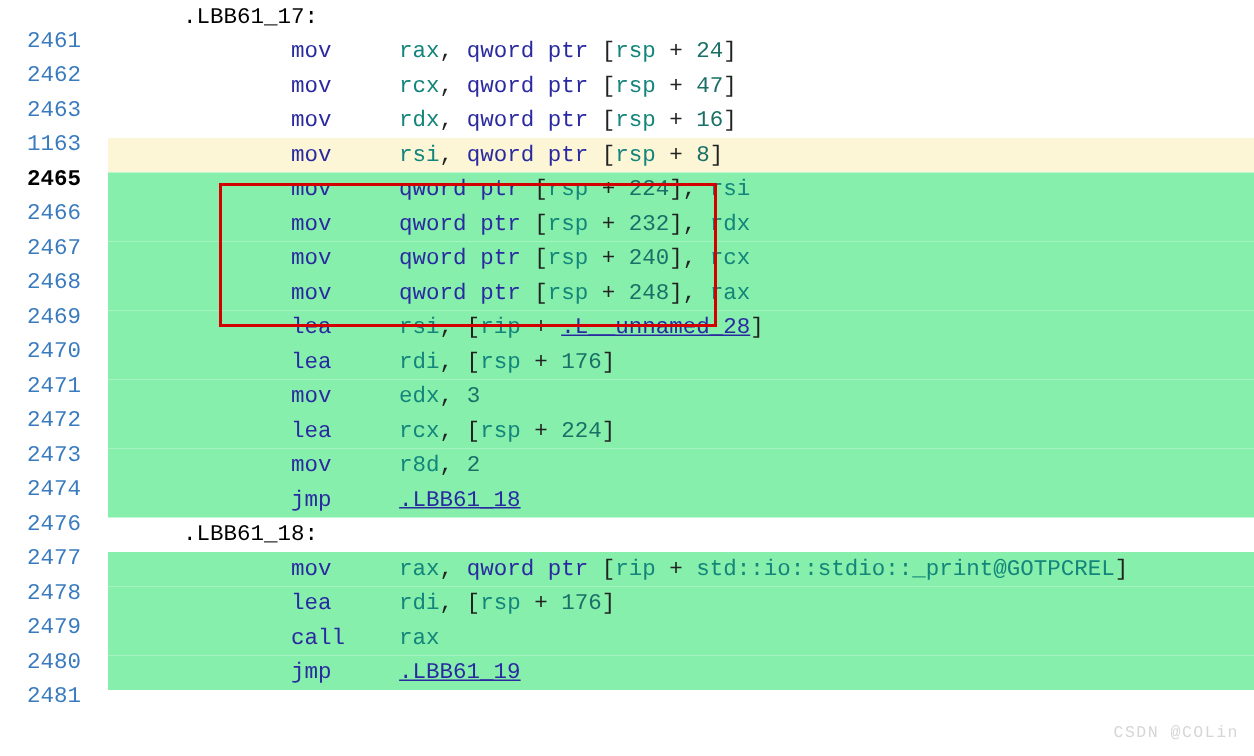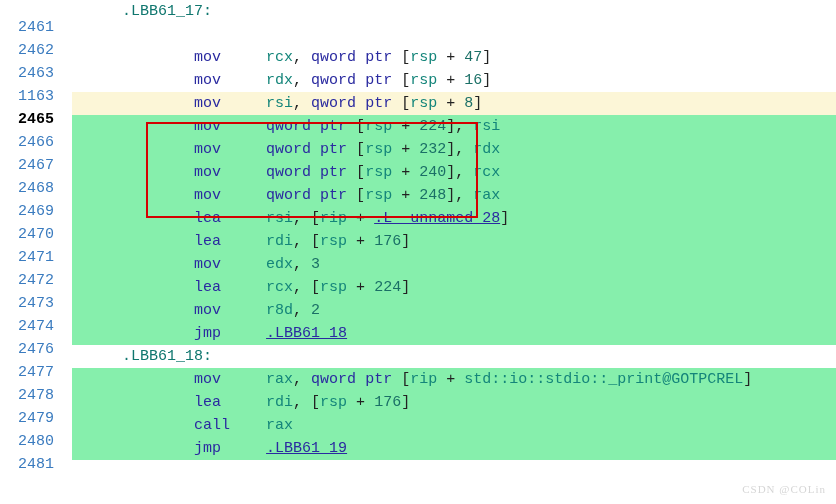--- a/index.html
+++ b/index.html
@@ -7,31 +7,31 @@
   .row { display:flex; height:23px; align-items:center; white-space:pre; }
   .ln { width:72px; text-align:right; padding-right:18px; color:#3a7bbf;margin-top:32px; }
   .gutter { width:12px; height:23px; }
   .code { flex:1; padding-left:2px; position:relative; }
   .hl-o .gutter, .hl-o .code { background:#86efac; }
   .hl-y .gutter, .hl-y .code { background:#fcf6d7; }
   .hl-y .ln { font-weight:bold; color:#000;font-family:Liberation Mono, monospace; }
   .mn  { color:#2a2aa0; }   
   .rg  { color:#14857a; }   
   .num { color:#1a6f66; }
-  .lbl { color:#0f766e; }
+  .lbl { color:#000000; }
   .fn  { color:#2a2aa0; text-decoration:underline; }
   .redbox { position:absolute; border:2px solid #d40000; pointer-events:none; z-index:5; }
-  .watermark { position:absolute; bottom:3px; right:10px; color:#d6d6d6; font-size:11px; letter-spacing:1px; font-family:Liberation Serif, serif; }
+  .watermark { position:absolute; bottom:3px; right:10px; color:#d6d6d6; font-size:11px; letter-spacing:1px; font-family:Liberation Mono, monospace; }
 </style>
 </head>
 <body>
 
 <div id="listing">
     <div class="row"><div class="ln">2461</div><div class="gutter"></div><div class="code"><span>    </span><span class="lbl">.LBB61_17:</span></div></div>
-    <div class="row"><div class="ln">2462</div><div class="gutter"></div></div>
+    <div class="row"><div class="ln">2462</div><div class="gutter"></div><div class="code"><span>            </span><span class="mn">mov</span><span>     </span><span class="rg">rax</span><span>, </span><span class="mn">qword</span><span> </span><span class="mn">ptr</span><span> [</span><span class="rg">rsp</span><span> + </span><span class="num">24</span><span>]</span></div></div>
     <div class="row"><div class="ln">2463</div><div class="gutter"></div><div class="code"><span>            </span><span class="mn">mov</span><span>     </span><span class="rg">rcx</span><span>, </span><span class="mn">qword</span><span> </span><span class="mn">ptr</span><span> [</span><span class="rg">rsp</span><span> + </span><span class="num">47</span><span>]</span></div></div>
     <div class="row"><div class="ln">1163</div><div class="gutter"></div><div class="code"><span>            </span><span class="mn">mov</span><span>     </span><span class="rg">rdx</span><span>, </span><span class="mn">qword</span><span> </span><span class="mn">ptr</span><span> [</span><span class="rg">rsp</span><span> + </span><span class="num">16</span><span>]</span></div></div>
     <div class="row hl-y"><div class="ln">2465</div><div class="gutter"></div><div class="code"><span>            </span><span class="mn">mov</span><span>     </span><span class="rg">rsi</span><span>, </span><span class="mn">qword</span><span> </span><span class="mn">ptr</span><span> [</span><span class="rg">rsp</span><span> + </span><span class="num">8</span><span>]</span></div></div>
     <div class="row hl-o"><div class="ln">2466</div><div class="gutter"></div><div class="code"><span>            </span><span class="mn">mov</span><span>     </span><span class="mn">qword</span><span> </span><span class="mn">ptr</span><span> [</span><span class="rg">rsp</span><span> + </span><span class="num">224</span><span>], </span><span class="rg">rsi</span></div></div>
     <div class="row hl-o"><div class="ln">2467</div><div class="gutter"></div><div class="code"><span>            </span><span class="mn">mov</span><span>     </span><span class="mn">qword</span><span> </span><span class="mn">ptr</span><span> [</span><span class="rg">rsp</span><span> + </span><span class="num">232</span><span>], </span><span class="rg">rdx</span></div></div>
     <div class="row hl-o"><div class="ln">2468</div><div class="gutter"></div><div class="code"><span>            </span><span class="mn">mov</span><span>     </span><span class="mn">qword</span><span> </span><span class="mn">ptr</span><span> [</span><span class="rg">rsp</span><span> + </span><span class="num">240</span><span>], </span><span class="rg">rcx</span></div></div>
     <div class="row hl-o"><div class="ln">2469</div><div class="gutter"></div><div class="code"><span>            </span><span class="mn">mov</span><span>     </span><span class="mn">qword</span><span> </span><span class="mn">ptr</span><span> [</span><span class="rg">rsp</span><span> + </span><span class="num">248</span><span>], </span><span class="rg">rax</span></div></div>
     <div class="row hl-o"><div class="ln">2470</div><div class="gutter"></div><div class="code"><span>            </span><span class="mn">lea</span><span>     </span><span class="rg">rsi</span><span>, [</span><span class="rg">rip</span><span> + </span><span class="fn">.L__unnamed_28</span><span>]</span></div></div>
     <div class="row hl-o"><div class="ln">2471</div><div class="gutter"></div><div class="code"><span>            </span><span class="mn">lea</span><span>     </span><span class="rg">rdi</span><span>, [</span><span class="rg">rsp</span><span> + </span><span class="num">176</span><span>]</span></div></div>
     <div class="row hl-o"><div class="ln">2472</div><div class="gutter"></div><div class="code"><span>            </span><span class="mn">mov</span><span>     </span><span class="rg">edx</span><span>, </span><span class="num">3</span></div></div>

